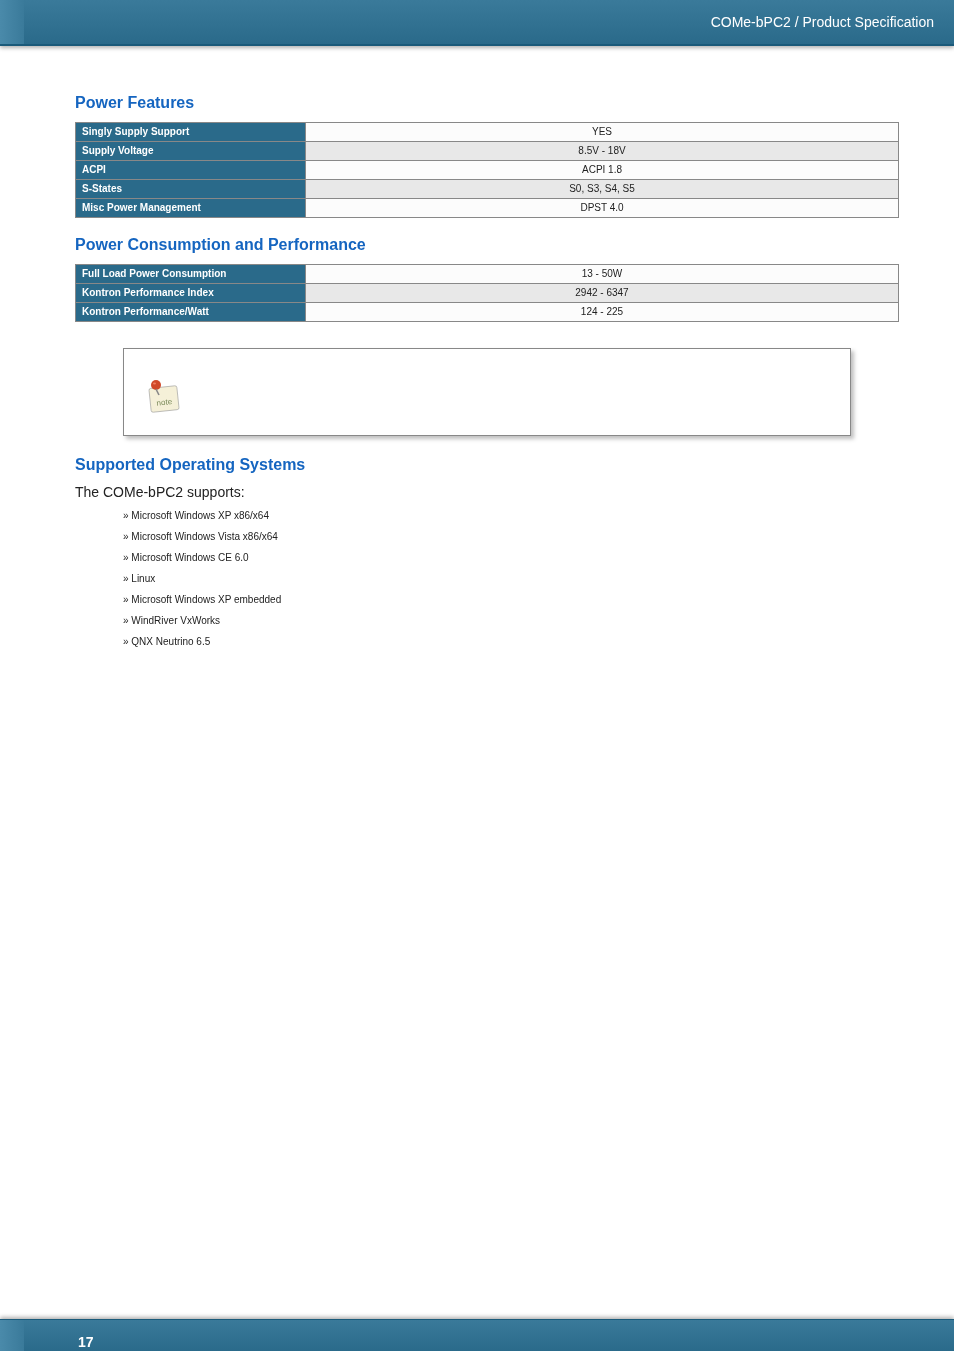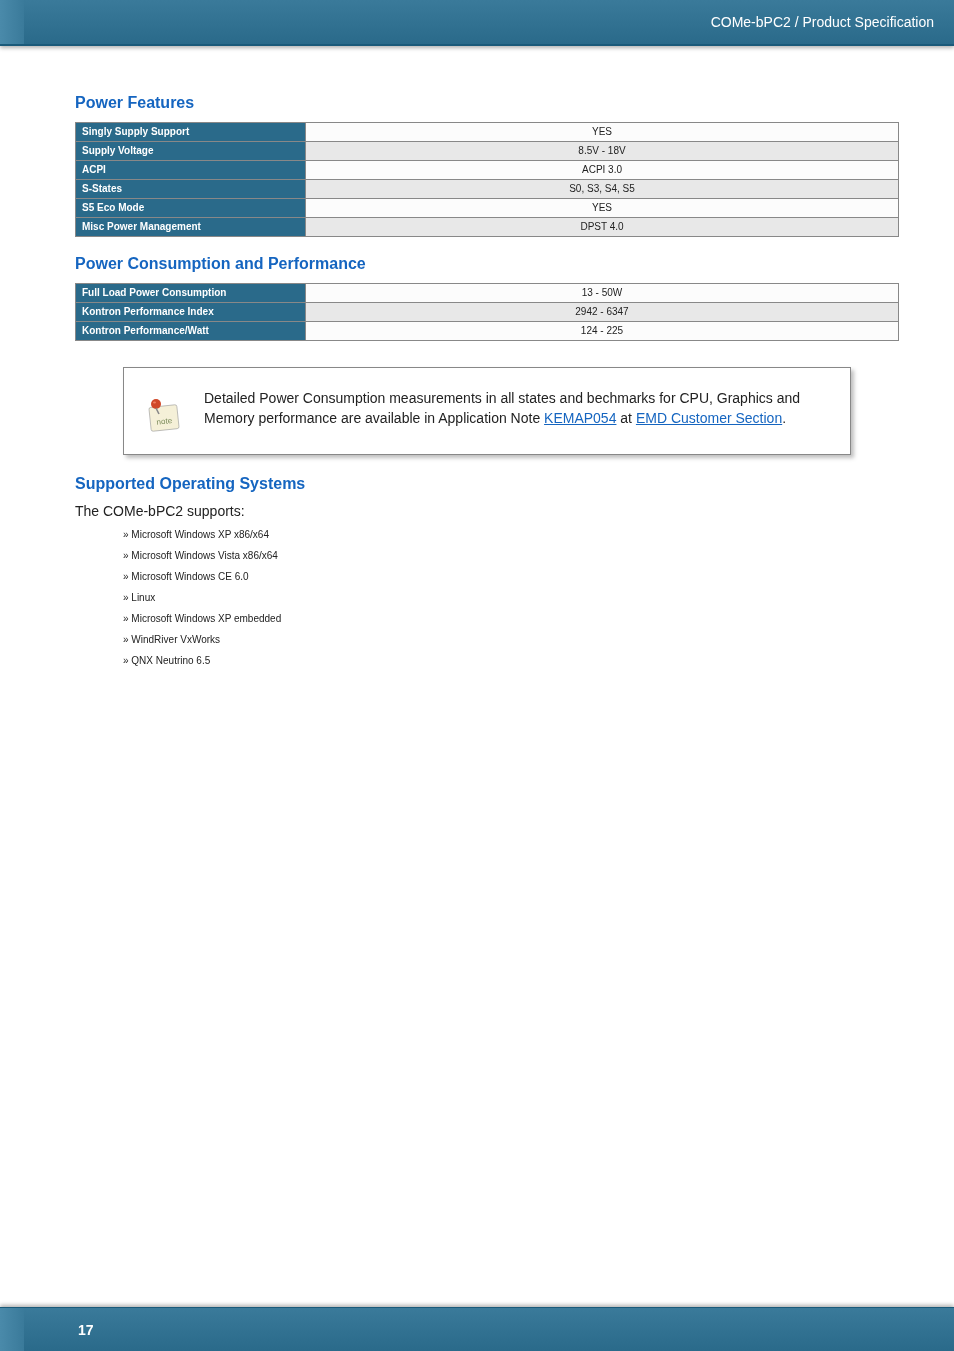--- a/index.html
+++ b/index.html
@@ -111,21 +111,21 @@
     color: #222;
   }
   ul.os-list li {
     margin: 10px 0;
   }
   .footer-bar {
     position: absolute;
     bottom: 0;
     left: 0;
     right: 0;
-    height: 44px;
+    height: 32px;
     background: linear-gradient(to bottom, #3a7a9a 0%, #2a6a8a 100%);
     border-top: 1px solid #1a5a7a;
     box-shadow: 0 -2px 4px rgba(0,0,0,0.3);
   }
   .footer-bar .accent {
     position: absolute;
     left: 0;
     top: 0;
     bottom: 0;
     width: 24px;
@@ -156,29 +156,25 @@
         <tr>
           <td class="label">Singly Supply Support</td>
           <td class="value">YES</td>
         </tr>
     <tr>
           <td class="label">Supply Voltage</td>
           <td class="value">8.5V - 18V</td>
         </tr>
     <tr>
           <td class="label">ACPI</td>
-          <td class="value">ACPI 3.0</td>
+          <td class="value">ACPI 1.8</td>
         </tr>
     <tr>
           <td class="label">S-States</td>
           <td class="value">S0, S3, S4, S5</td>
-        </tr>
-    <tr>
-          <td class="label">S5 Eco Mode</td>
-          <td class="value">YES</td>
         </tr>
     <tr>
           <td class="label">Misc Power Management</td>
           <td class="value">DPST 4.0</td>
         </tr>
   </tbody>
     </table>
 
   <div class="section-heading">Power Consumption and Performance</div>
   <table class="spec">
@@ -199,23 +195,20 @@
     </table>
 
   <div class="note-box">
     <svg class="note-icon" viewBox="0 0 40 40">
       <rect x="8" y="12" width="28" height="24" rx="2" fill="#f5f0d8" stroke="#999" stroke-width="0.6" transform="rotate(-6 22 24)"></rect>
       <text x="22" y="30" font-size="8" fill="#7a8a5a" text-anchor="middle" transform="rotate(-6 22 24)">note</text>
       <circle cx="14" cy="10" r="5" fill="#d04828"></circle>
       <ellipse cx="12.5" cy="8.5" rx="1.5" ry="1" fill="#f08060"></ellipse>
       <line x1="14" y1="14" x2="17" y2="20" stroke="#888" stroke-width="1.6"></line>
     </svg>
-    <div class="note-text">
-      <span>Detailed Power Consumption measurements in all states and bechmarks for CPU, Graphics and Memory performance are available in Application Note </span><a href="#">KEMAP054</a><span> at </span><a href="#">EMD Customer Section</a><span>.</span>
-    </div>
   </div>
 
   <div class="section-heading">Supported Operating Systems</div>
   <div class="body-text">The COMe-bPC2 supports:</div>
   <ul class="os-list">
     <li>» Microsoft Windows XP x86/x64</li>
     <li>» Microsoft Windows Vista x86/x64</li>
     <li>» Microsoft Windows CE 6.0</li>
     <li>» Linux</li>
     <li>» Microsoft Windows XP embedded</li>

